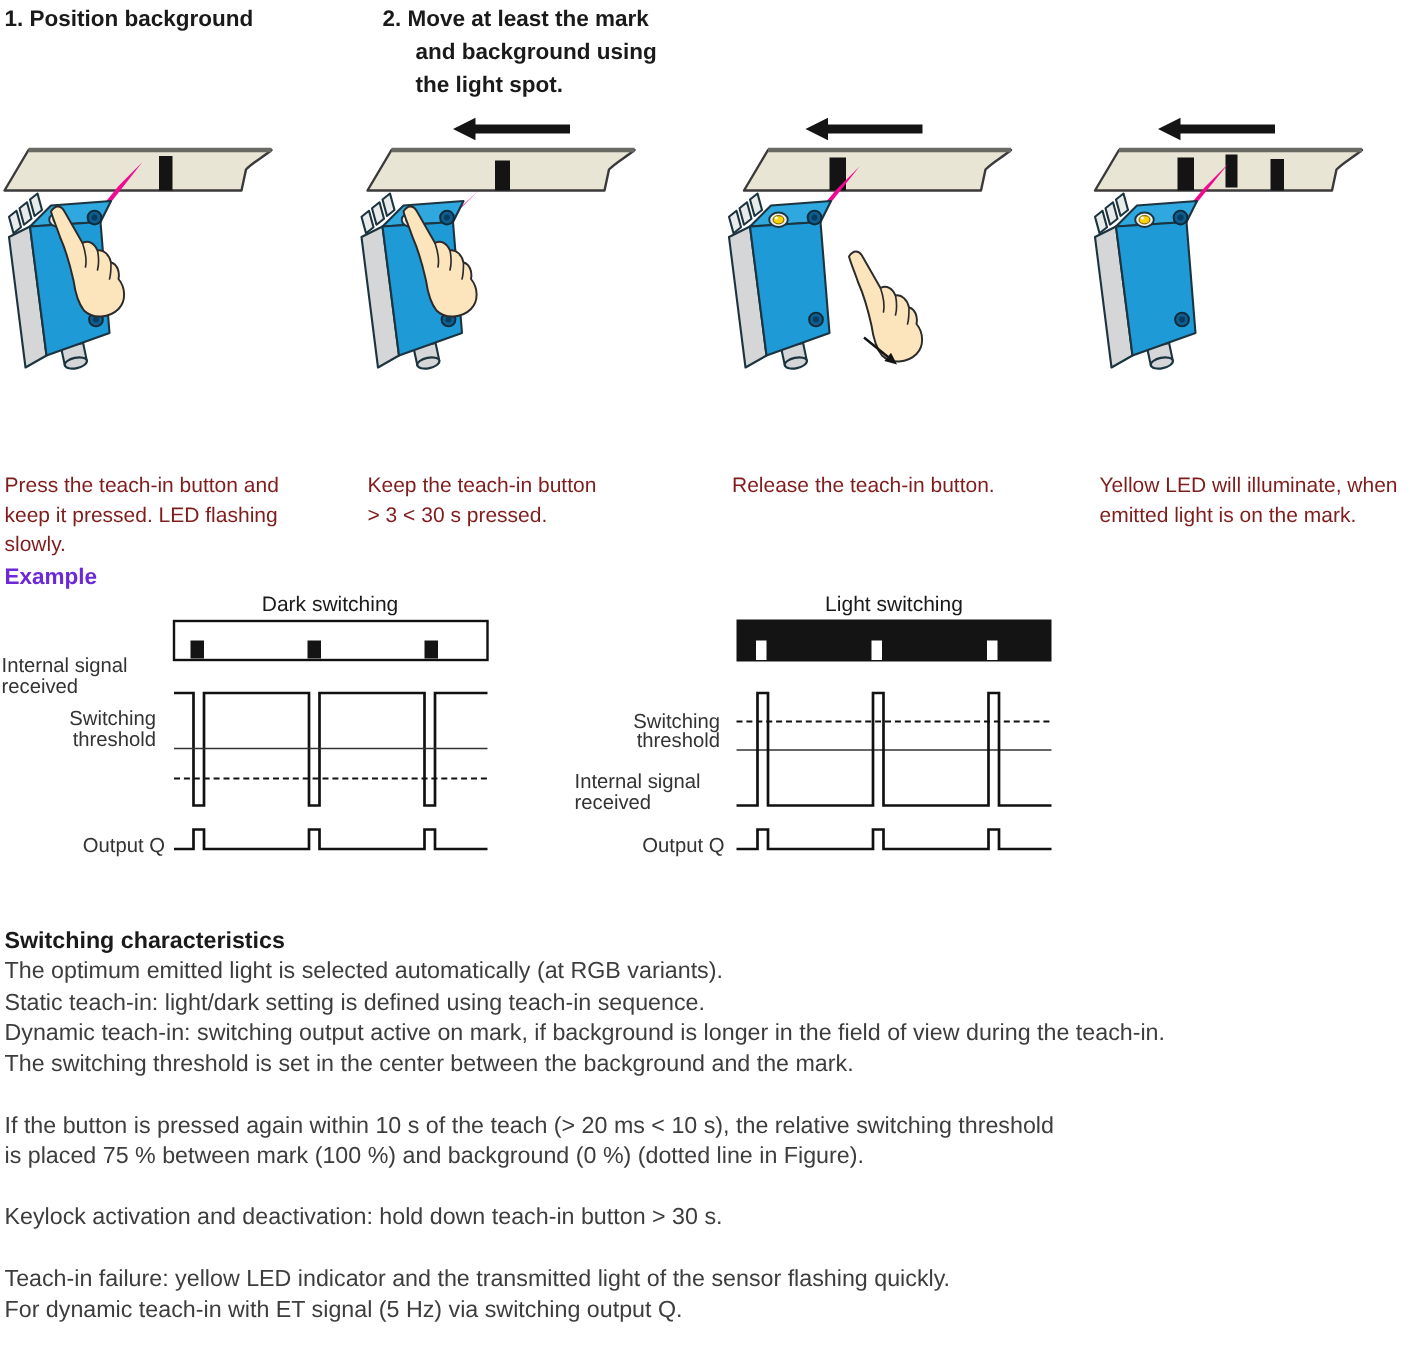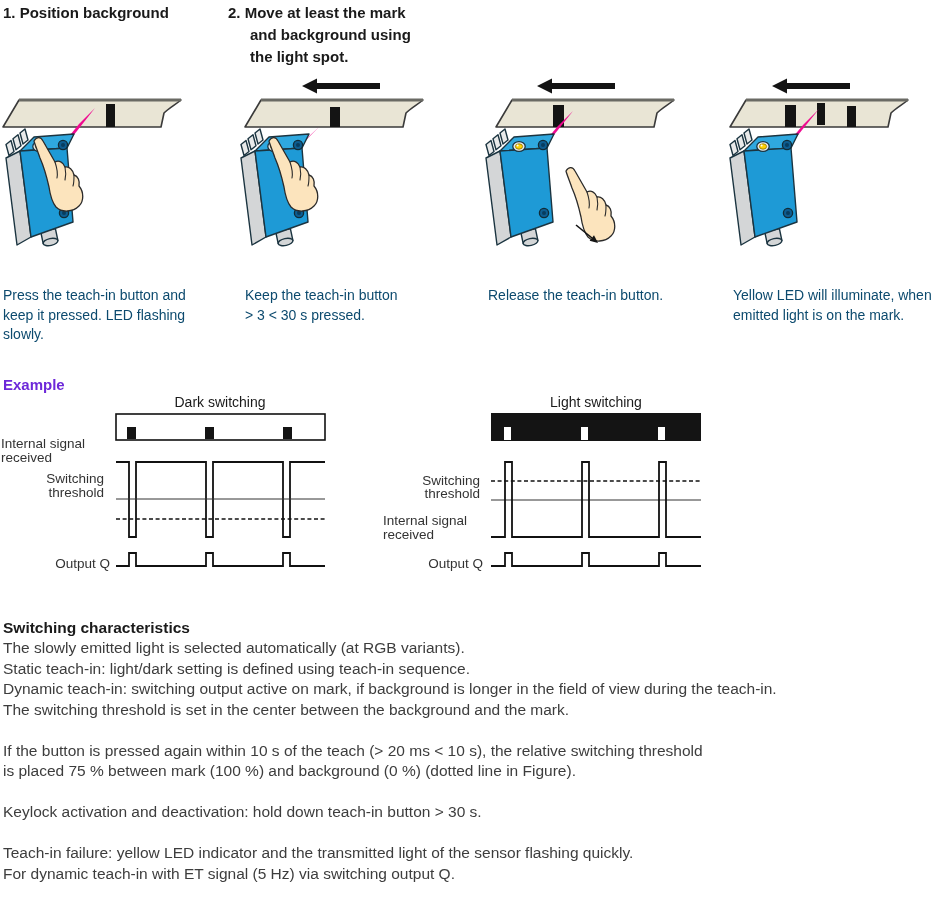--- a/index.html
+++ b/index.html
@@ -1,21 +1,21 @@
 <!DOCTYPE html>
 <html><head>
 <meta charset="utf-8">
 <style>
   html,body{margin:0;padding:0;background:#fff;}
   .page{position:relative;width:940px;height:906px;background:#ffffff;
         font-family:"Liberation Sans",sans-serif;color:#1a1a1a;overflow:hidden;}
   .abs{position:absolute;}
   .step-head{font-size:15px;font-weight:700;line-height:22px;color:#1a1a1a;}
   .step-head .cont{padding-left:22px;}
-  .caption{font-size:14px;line-height:19.5px;color:#0c4a6e;}
+  .caption{font-size:14px;line-height:19.5px;color:#7f1d1d;margin-top:28px;}
   .caption div{min-height:19.5px;}
   .example-head{font-size:15px;font-weight:700;color:#6d28d9;}
   .chars{font-size:15.5px;line-height:20.5px;color:#3d3d3d;width:930px;}
   .chars .c-head{font-weight:700;color:#1a1a1a;font-size:15.5px;line-height:21px;}
   .chars .cline{min-height:20.5px;}
   svg text{font-family:"Liberation Sans",sans-serif;}
   .dlabel{font-size:13.5px;fill:#333333;}
   .dtitle{font-size:14px;fill:#1a1a1a;}
   .trace{fill:none;stroke:#111111;stroke-width:1.8;stroke-linejoin:miter;}
   .thr-solid{stroke:#333333;stroke-width:1;}
@@ -84,21 +84,21 @@
         <path class="crease" d="M55,87 C57,93 58,98 57,103"></path>
         <path class="crease" d="M65,92 C66,97 66,101 65,105"></path>
         <path class="crease" d="M74,100 C74,105 74,108 73,111"></path>
       </g>
     </defs>
   </svg>
 
   <div class="abs step-head" style="left:3px;top:2px;width:220px;">
     <div>1. Position background</div>
   </div>
-  <div class="abs step-head" style="left:228px;top:2px;width:210px;">
+  <div class="abs step-head" style="left:255px;top:2px;width:210px;">
     <div>2. Move at least the mark</div>
     <div class="cont">and background using</div>
     <div class="cont">the light spot.</div>
   </div>
 
   <svg class="abs" style="left:0;top:75px;" width="235" height="200">
     <use href="#sym-strip" x="3" y="25"></use>
     <rect x="106" y="29" width="9" height="23" fill="#141414"></rect>
     <polygon points="54,80 66,70 95,33 79,49" fill="#EF0A90"></polygon>
     <use href="#sym-sensor"></use>
@@ -185,21 +185,21 @@
     <text class="dlabel" x="100" y="108" text-anchor="end">threshold</text>
     <text class="dlabel" x="3" y="135">Internal signal</text>
     <text class="dlabel" x="3" y="149">received</text>
     <path class="trace" d="M111,147 H125 V72 H132 V147 H202 V72 H209 V147 H279 V72 H286 V147 H321"></path>
     <text class="dlabel" x="103" y="178" text-anchor="end">Output Q</text>
     <path class="trace" d="M111,176 H125 V163 H132 V176 H202 V163 H209 V176 H279 V163 H286 V176 H321"></path>
   </svg>
 
   <div class="abs chars" style="left:3px;top:617px;">
     <div class="c-head">Switching characteristics</div>
-    <div class="cline">The slowly emitted light is selected automatically (at RGB variants).</div>
+    <div class="cline">The optimum emitted light is selected automatically (at RGB variants).</div>
     <div class="cline">Static teach-in: light/dark setting is defined using teach-in sequence.</div>
     <div class="cline">Dynamic teach-in: switching output active on mark, if background is longer in the field of view during the teach-in.</div>
     <div class="cline">The switching threshold is set in the center between the background and the mark.</div>
     <div class="cline"></div>
     <div class="cline">If the button is pressed again within 10 s of the teach (&gt; 20 ms &lt; 10 s), the relative switching threshold</div>
     <div class="cline">is placed 75 % between mark (100 %) and background (0 %) (dotted line in Figure).</div>
     <div class="cline"></div>
     <div class="cline">Keylock activation and deactivation: hold down teach-in button &gt; 30 s.</div>
     <div class="cline"></div>
     <div class="cline">Teach-in failure: yellow LED indicator and the transmitted light of the sensor flashing quickly.</div>

